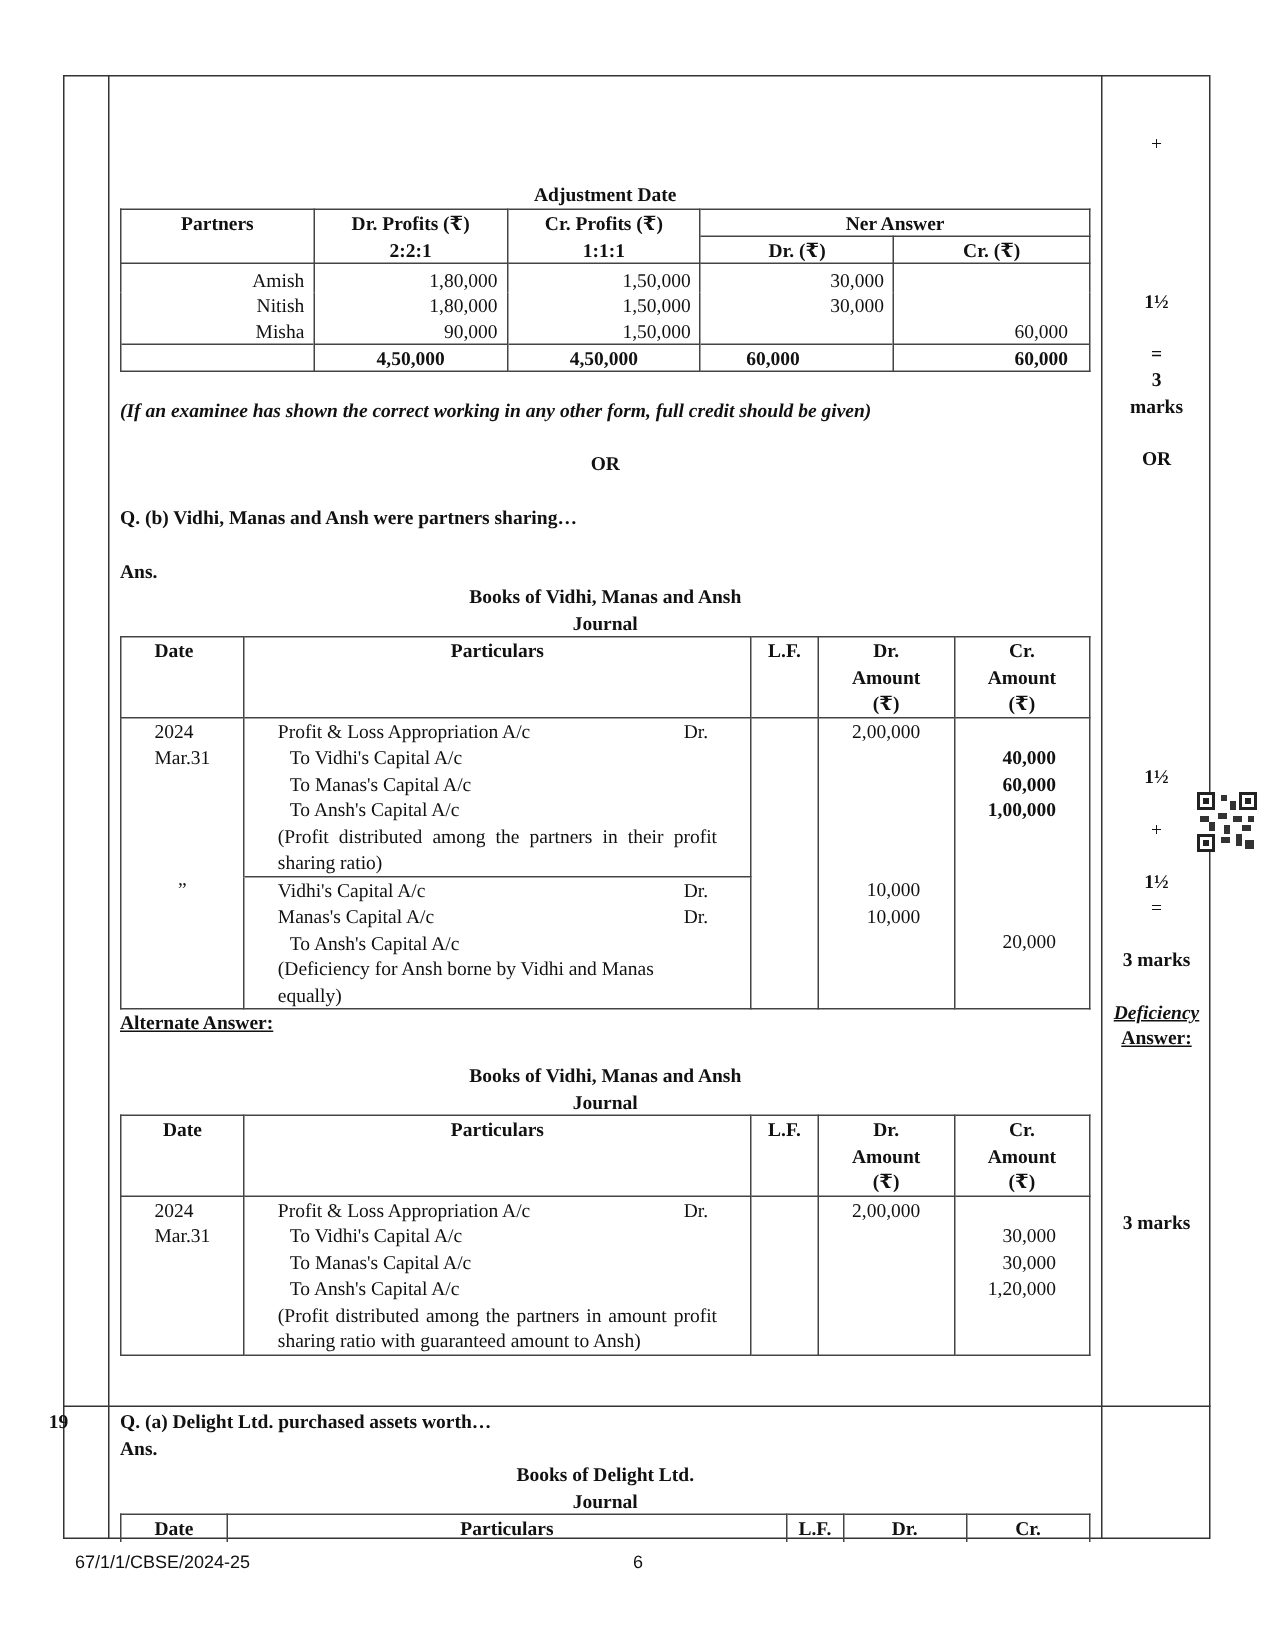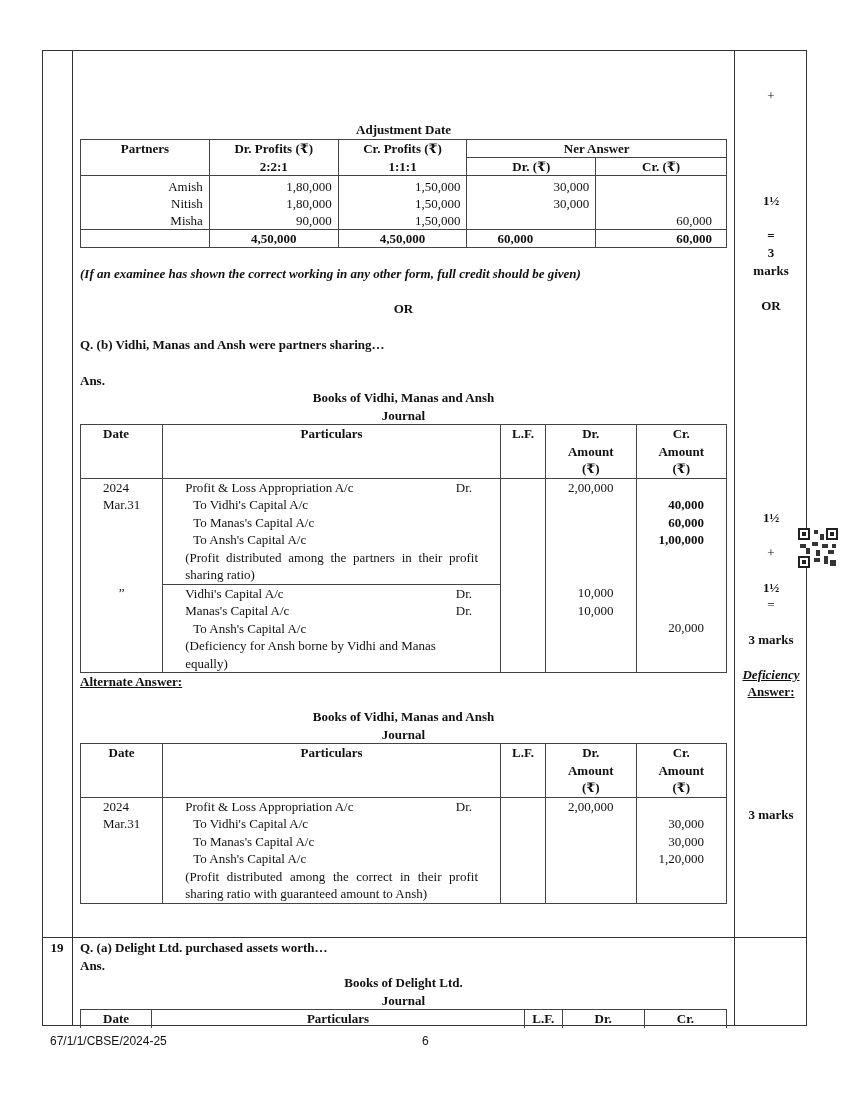--- a/index.html
+++ b/index.html
@@ -208,37 +208,37 @@
           <div>Mar.31</div>
     </td>
     <td>
       <div class="pline">
             <span>Profit &amp; Loss Appropriation A/c</span>
             <span style="padding-right:6px;">Dr.</span>
           </div>
       <div class="indent">To Vidhi's Capital A/c</div>
       <div class="indent">To Manas's Capital A/c</div>
       <div class="indent">To Ansh's Capital A/c</div>
-      <div class="just">(Profit distributed among the correct in their profit sharing ratio with guaranteed amount to Ansh)</div>
+      <div class="just">(Profit distributed among the partners in amount profit sharing ratio with guaranteed amount to Ansh)</div>
     </td>
     <td></td>
     <td class="r">
           <div>2,00,000</div>
         </td>
     <td class="r">
       <div>&nbsp;</div>
       <div>30,000</div>
       <div>30,000</div>
       <div>1,20,000</div>
     </td>
   </tr>
 </tbody>
   </table>
 
-<div class="abs b c" style="left:42px; width:30px; top:940px;">19</div>
+<div class="abs b c" style="left:24px; width:30px; top:940px;">19</div>
 <div class="abs b" style="left:80px; top:940px;">Q. (a) Delight Ltd. purchased assets worth…</div>
 <div class="abs b" style="left:80px; top:958px;">Ans.</div>
 <div class="abs b c" style="left:80px; width:647px; top:975px;">Books of Delight Ltd.</div>
 <div class="abs b c" style="left:80px; width:647px; top:993px;">Journal</div>
 <table class="jr" style="left:80px; top:1009px; width:647px;">
   <colgroup>
       <col style="width:60px">
       <col style="width:383px">
       <col style="width:38px">
       <col style="width:83px">

